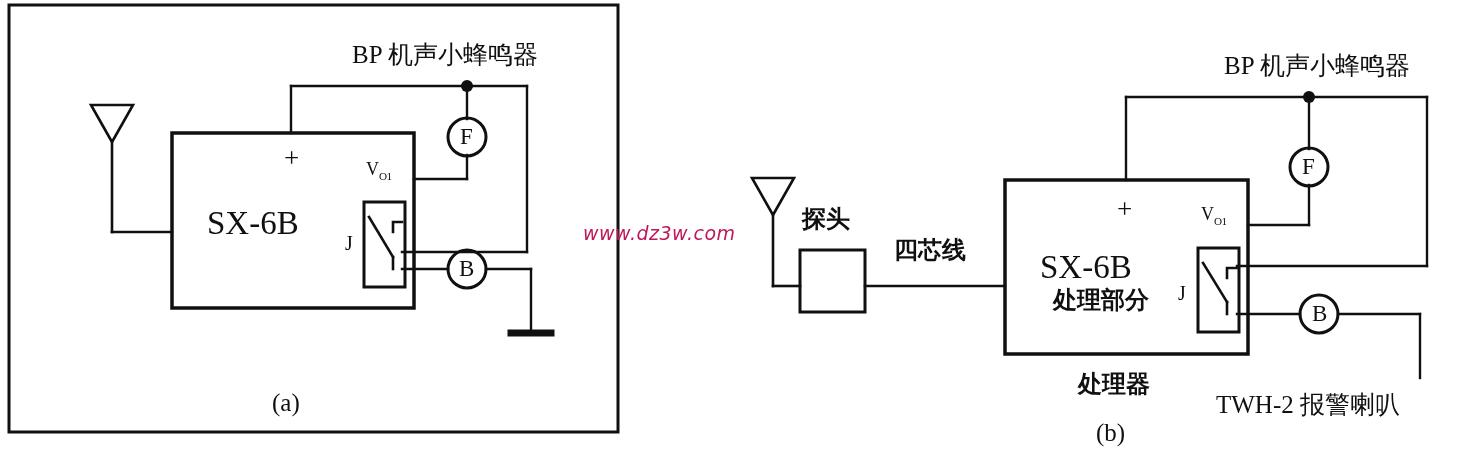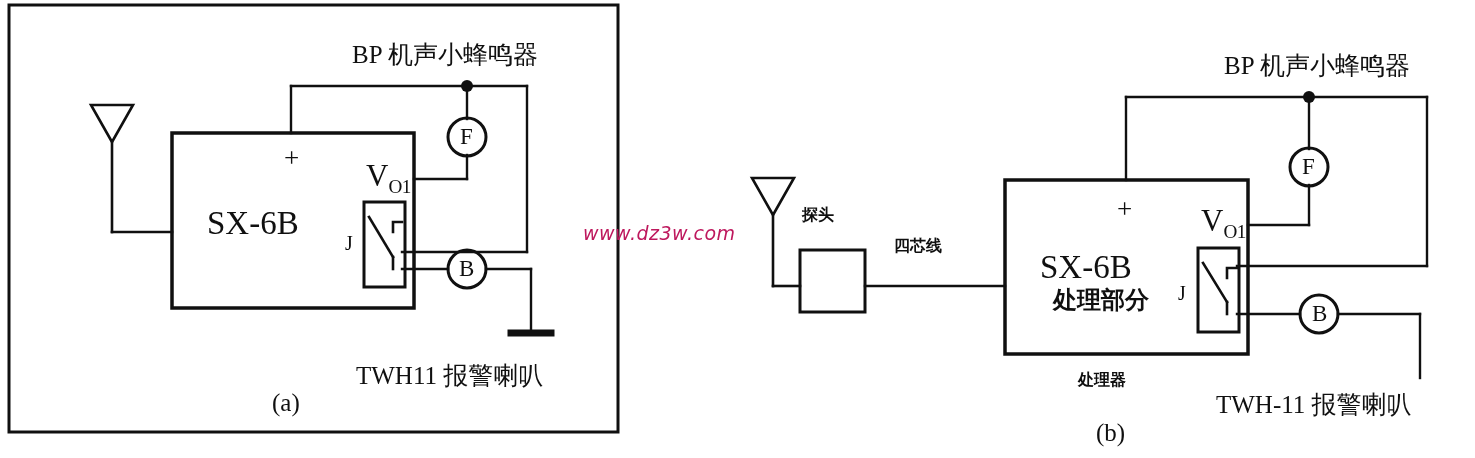--- a/index.html
+++ b/index.html
@@ -43,22 +43,22 @@
     font-family: "Liberation Serif", "DejaVu Serif", serif;
   }
   .mixed {
     font-family: "Liberation Serif", "DejaVu Serif", serif;
   }
   .title-buzzer { font-size: 25px; letter-spacing: 0px; }
   .title-horn   { font-size: 25px; }
   .box-name     { font-size: 33px; }
   .box-name-zh  { font-size: 24px; margin-left: 23px; }
   .caption      { font-size: 25px; }
-  .small-zh     { font-size: 16px; }
-  .vo-main      { font-size: 31px; }
+  .small-zh     { font-size: 24px; }
+  .vo-main      { font-size: 18px; }
   .plus-sign    { font-size: 27px; font-weight: 500; }
   .j-label      { font-size: 20px; }
   .fb-letter    { font-size: 23px; }
   .watermark {
     position: absolute;
     font-family: "DejaVu Sans", "Liberation Sans", sans-serif;
     font-style: italic;
     font-size: 19px;
     color: #be185d;
     white-space: nowrap;
@@ -177,21 +177,20 @@
   <div class="lbl vo-main serif" style="left:366px; top:160px;">
     <span>V</span><span class="sub">O1</span>
   </div>
 
   <div class="lbl j-label serif" style="left:345px; top:233px;">J</div>
 
   <div class="lbl fb-letter serif" style="left:460px; top:125px;">F</div>
 
   <div class="lbl fb-letter serif" style="left:459px; top:257px;">B</div>
 
-  <div class="lbl title-horn mixed" style="left:356px; top:363px;">TWH11 报警喇叭</div>
 
   <div class="lbl caption serif" style="left:272px; top:390px;">(a)</div>
 
   <div class="lbl title-buzzer mixed" style="left:1224px; top:53px;">BP 机声小蜂鸣器</div>
 
   <div class="lbl small-zh cjk" style="left:802px; top:207px;">探头</div>
 
   <div class="lbl small-zh cjk" style="left:894px; top:238px;">四芯线</div>
 
   <div class="lbl plus-sign serif" style="left:1117px; top:196px;">+</div>
@@ -205,19 +204,19 @@
   </div>
 
   <div class="lbl j-label serif" style="left:1178px; top:283px;">J</div>
 
   <div class="lbl fb-letter serif" style="left:1302px; top:155px;">F</div>
 
   <div class="lbl fb-letter serif" style="left:1312px; top:302px;">B</div>
 
   <div class="lbl small-zh cjk" style="left:1078px; top:372px;">处理器</div>
 
-  <div class="lbl title-horn mixed" style="left:1216px; top:392px;">TWH-11 报警喇叭</div>
+  <div class="lbl title-horn mixed" style="left:1216px; top:392px;">TWH-2 报警喇叭</div>
 
   <div class="lbl caption serif" style="left:1096px; top:420px;">(b)</div>
 
   <div class="watermark" style="left:583px; top:222px;">www.dz3w.com</div>
 
 </div>
 
 </body></html>

